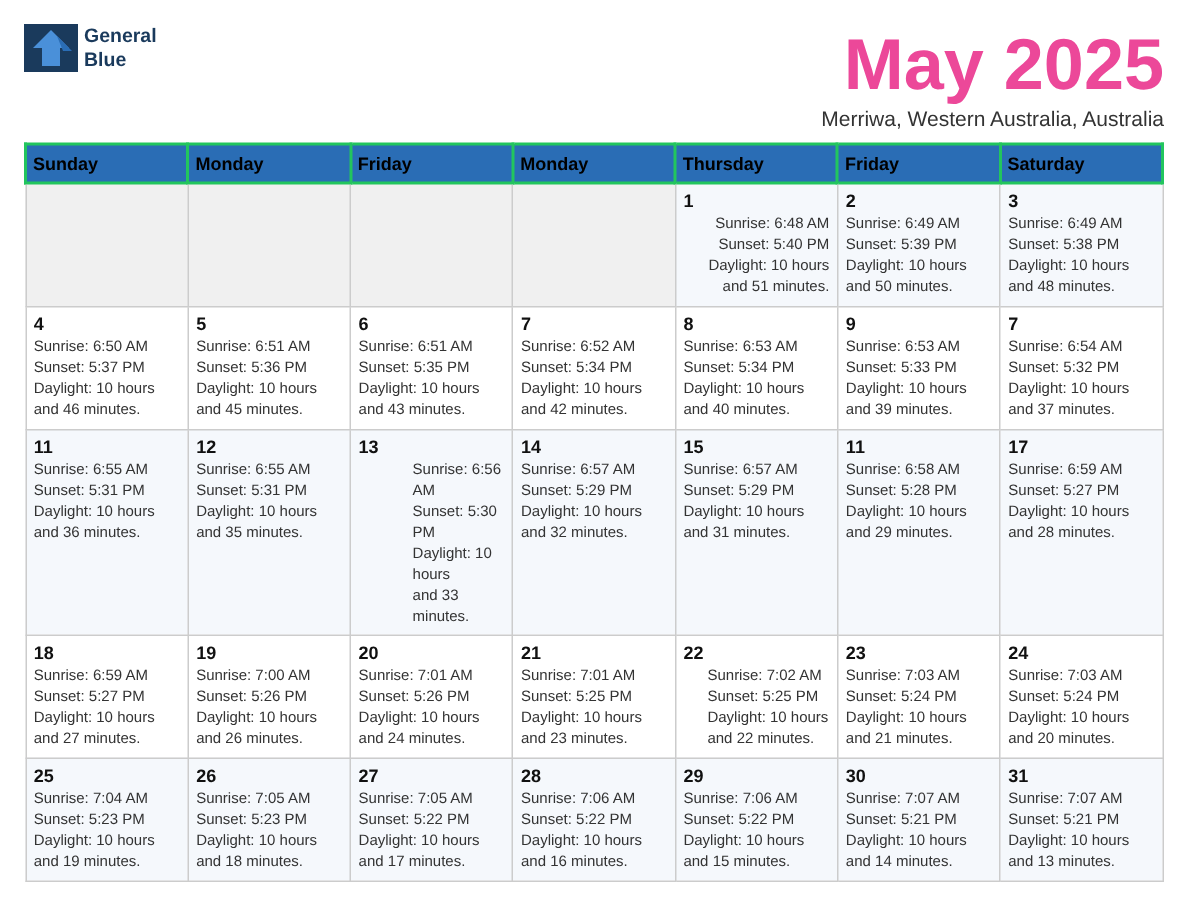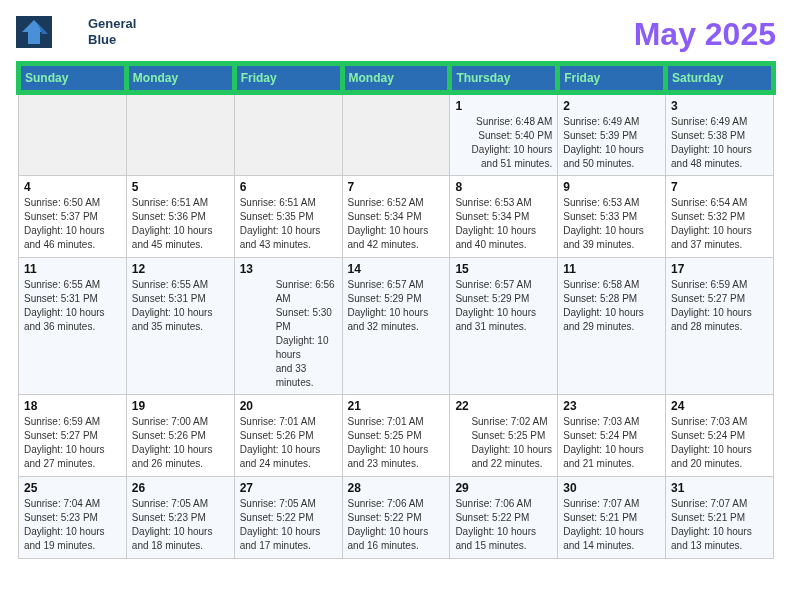--- a/index.html
+++ b/index.html
@@ -19,51 +19,50 @@
     .logo {
       display: flex;
       align-items: center;
       gap: 4px;
     }
     .logo-text {
       font-size: 13px;
       font-weight: bold;
       color: #1a3a5c;
       line-height: 1.2;
-      margin-left: 32px;
     }
     .logo-icon {
       width: 36px;
       height: 32px;
     }
     .title-block {
       text-align: right;
     }
     .month-title {
-      font-size: 32px;
+      font-size: 48px;
       font-weight: bold;
-      color: #8b5cf6;
+      color: #ec4899;
     }
     .subtitle {
       font-size: 14px;
       color: #333;
     }
     table {
       width: 100%;
       border-collapse: collapse;
       font-size: 11px;
     }
     thead tr th {
       background-color: #2a6db5;
-      color: #86efac;
+      color: #000000;
       padding: 5px 4px;
       text-align: left;
       font-size: 12px;
       font-weight: bold;
-      border: 5px solid #22c55e;
+      border: 2px solid #22c55e;
     }
     tbody tr td {
       border: 1px solid #ccc;
       vertical-align: top;
       padding: 4px 5px;
       width: 14.28%;
       min-height: 80px;
       height: 82px;
       background: #fff;
     }
@@ -100,20 +99,21 @@
       <polygon points="18,4 30,16 24,16 24,28 12,28 12,16 6,16" fill="#4a90d9"></polygon>
       <polygon points="22,8 32,18 26,18" fill="#2a6db5"></polygon>
     </svg>
     <div class="logo-text">
       <div>General</div>
       <div>Blue</div>
     </div>
   </div>
   <div class="title-block">
     <div class="month-title">May 2025</div>
+    <div class="subtitle">Merriwa, Western Australia, Australia</div>
   </div>
 </div>
 
 <table>
   <thead>
     <tr>
     <th>Sunday</th>
         <th>Monday</th>
         <th>Friday</th>
         <th>Monday</th>

